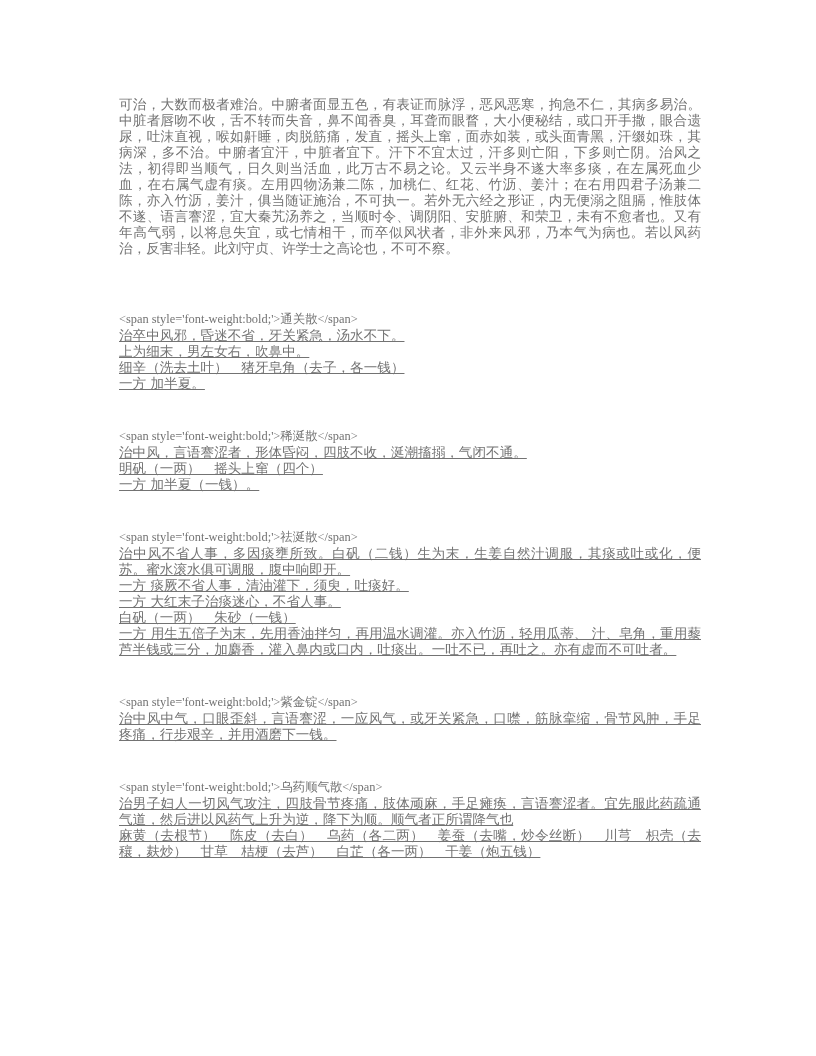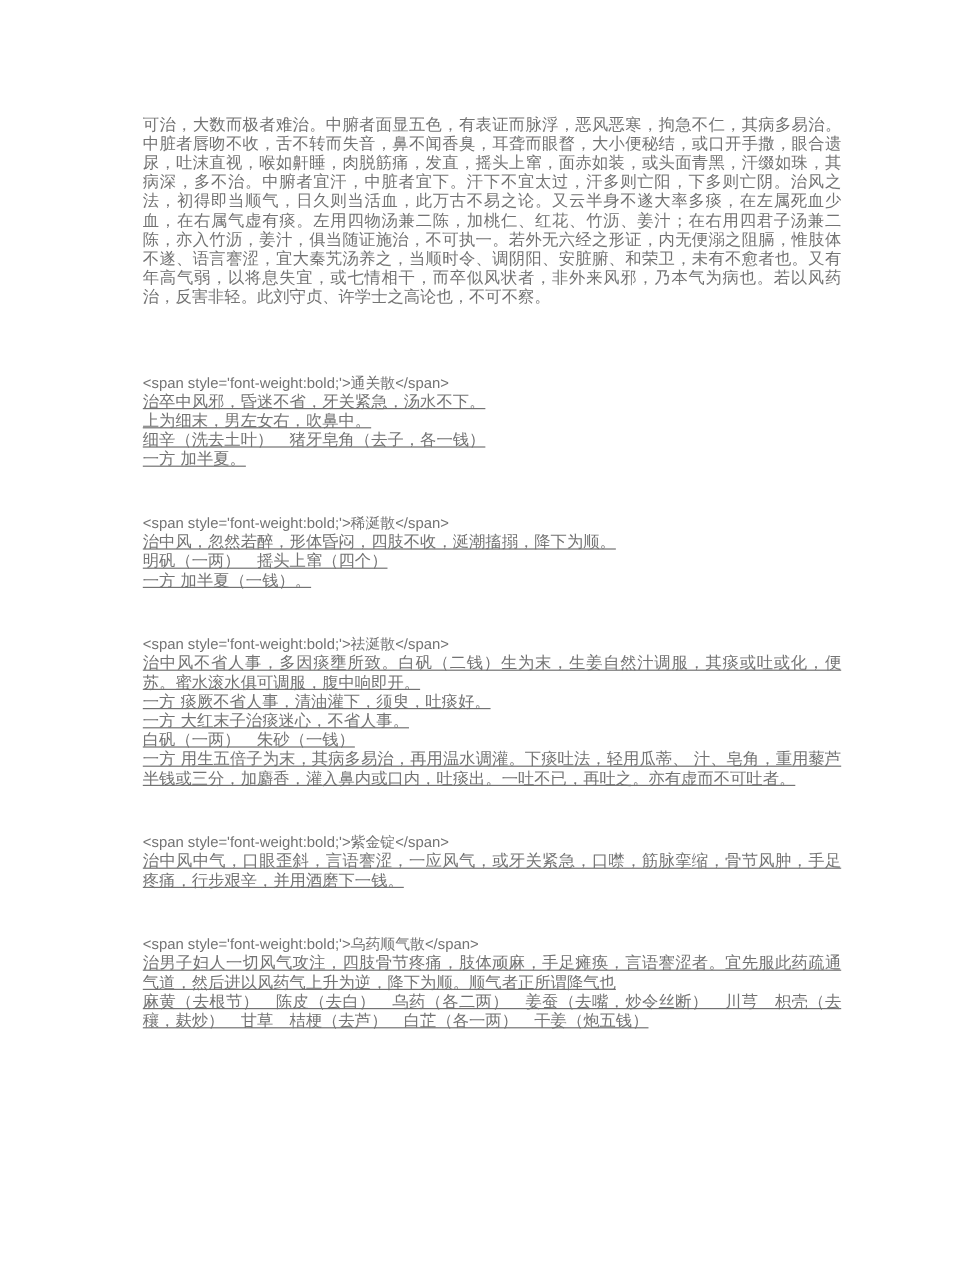--- a/index.html
+++ b/index.html
@@ -12,51 +12,51 @@
     font-family: "DejaVu Serif", "Liberation Serif", serif;
     font-size: 13.6px;
     line-height: 16px;
     color: #737373;
     text-align: justify;
     text-justify: inter-character;
   }
   .para { margin: 0; }
   .section { margin-top: 37px; }
   .section:first-of-type { margin-top: 0; }
-  .heading { font-family: Liberation Sans, sans-serif; font-size: 12.4px; white-space: pre; margin: 0; }
+  .heading { font-family: Liberation Serif, serif; font-size: 12.4px; white-space: pre; margin: 0; }
   .line { margin: 0; text-decoration: underline; }
 </style>
 </head>
 <body>
 
 <div class="page">
   <p class="para">可治，大数而极者难治。中腑者面显五色，有表证而脉浮，恶风恶寒，拘急不仁，其病多易治。中脏者唇吻不收，舌不转而失音，鼻不闻香臭，耳聋而眼瞀，大小便秘结，或口开手撒，眼合遗尿，吐沫直视，喉如鼾睡，肉脱筋痛，发直，摇头上窜，面赤如装，或头面青黑，汗缀如珠，其病深，多不治。中腑者宜汗，中脏者宜下。汗下不宜太过，汗多则亡阳，下多则亡阴。治风之法，初得即当顺气，日久则当活血，此万古不易之论。又云半身不遂大率多痰，在左属死血少血，在右属气虚有痰。左用四物汤兼二陈，加桃仁、红花、竹沥、姜汁；在右用四君子汤兼二陈，亦入竹沥，姜汁，俱当随证施治，不可执一。若外无六经之形证，内无便溺之阻膈，惟肢体不遂、语言謇涩，宜大秦艽汤养之，当顺时令、调阴阳、安脏腑、和荣卫，未有不愈者也。又有年高气弱，以将息失宜，或七情相干，而卒似风状者，非外来风邪，乃本气为病也。若以风药治，反害非轻。此刘守贞、许学士之高论也，不可不察。</p>
 
   <div class="section" style="margin-top:55px">
     <p class="heading">&lt;span style='font-weight:bold;'&gt;通关散&lt;/span&gt;</p>
     <p class="line">治卒中风邪，昏迷不省，牙关紧急，汤水不下。</p>
     <p class="line">上为细末，男左女右，吹鼻中。</p>
     <p class="line">细辛（洗去土叶）　猪牙皂角（去子，各一钱）</p>
     <p class="line">一方 加半夏。</p>
   </div>
 
   <div class="section">
     <p class="heading">&lt;span style='font-weight:bold;'&gt;稀涎散&lt;/span&gt;</p>
-    <p class="line">治中风，忽然若醉，形体昏闷，四肢不收，涎潮搐搦，降下为顺。</p>
+    <p class="line">治中风，言语謇涩者，形体昏闷，四肢不收，涎潮搐搦，气闭不通。</p>
     <p class="line">明矾（一两）　摇头上窜（四个）</p>
     <p class="line">一方 加半夏（一钱）。</p>
   </div>
 
   <div class="section">
     <p class="heading">&lt;span style='font-weight:bold;'&gt;祛涎散&lt;/span&gt;</p>
     <p class="line">治中风不省人事，多因痰壅所致。白矾（二钱）生为末，生姜自然汁调服，其痰或吐或化，便苏。蜜水滚水俱可调服，腹中响即开。</p>
     <p class="line">一方 痰厥不省人事，清油灌下，须臾，吐痰好。</p>
     <p class="line">一方 大红末子治痰迷心，不省人事。</p>
     <p class="line">白矾（一两）　朱砂（一钱）</p>
-    <p class="line">一方 用生五倍子为末，其病多易治，再用温水调灌。下痰吐法，轻用瓜蒂、 汁、皂角，重用藜芦半钱或三分，加麝香，灌入鼻内或口内，吐痰出。一吐不已，再吐之。亦有虚而不可吐者。</p>
+    <p class="line">一方 用生五倍子为末，先用香油拌匀，再用温水调灌。亦入竹沥，轻用瓜蒂、 汁、皂角，重用藜芦半钱或三分，加麝香，灌入鼻内或口内，吐痰出。一吐不已，再吐之。亦有虚而不可吐者。</p>
   </div>
 
   <div class="section">
     <p class="heading">&lt;span style='font-weight:bold;'&gt;紫金锭&lt;/span&gt;</p>
     <p class="line">治中风中气，口眼歪斜，言语謇涩，一应风气，或牙关紧急，口噤，筋脉挛缩，骨节风肿，手足疼痛，行步艰辛，并用酒磨下一钱。</p>
   </div>
 
   <div class="section">
     <p class="heading">&lt;span style='font-weight:bold;'&gt;乌药顺气散&lt;/span&gt;</p>
     <p class="line">治男子妇人一切风气攻注，四肢骨节疼痛，肢体顽麻，手足瘫痪，言语謇涩者。宜先服此药疏通气道，然后进以风药气上升为逆，降下为顺。顺气者正所谓降气也</p>

